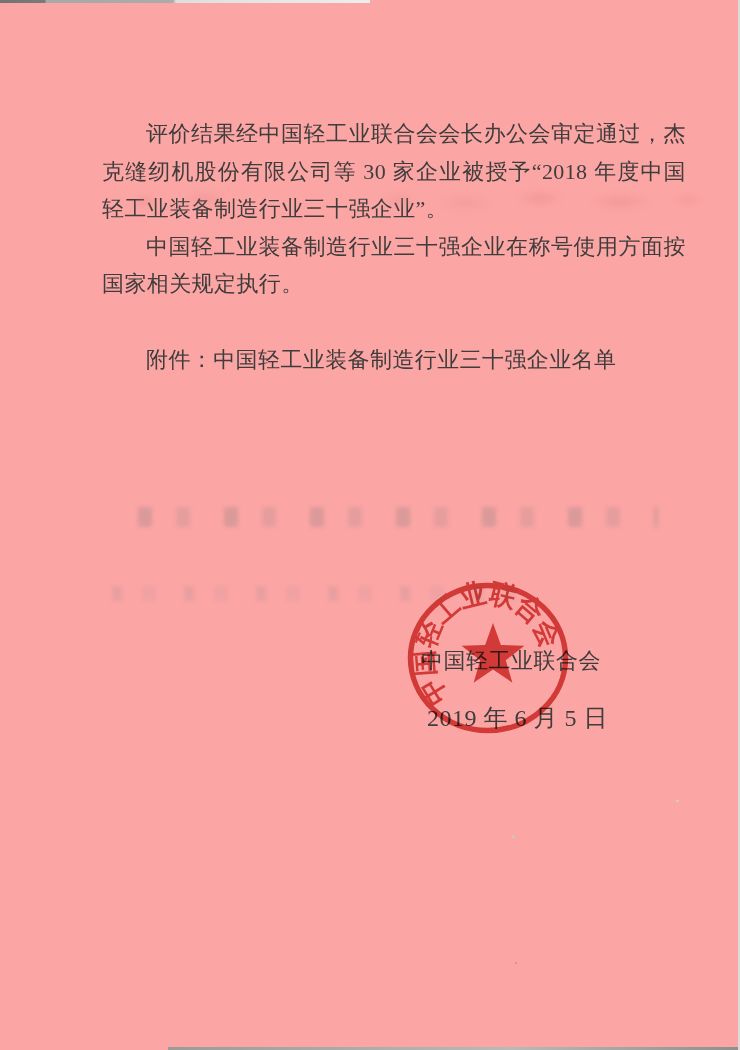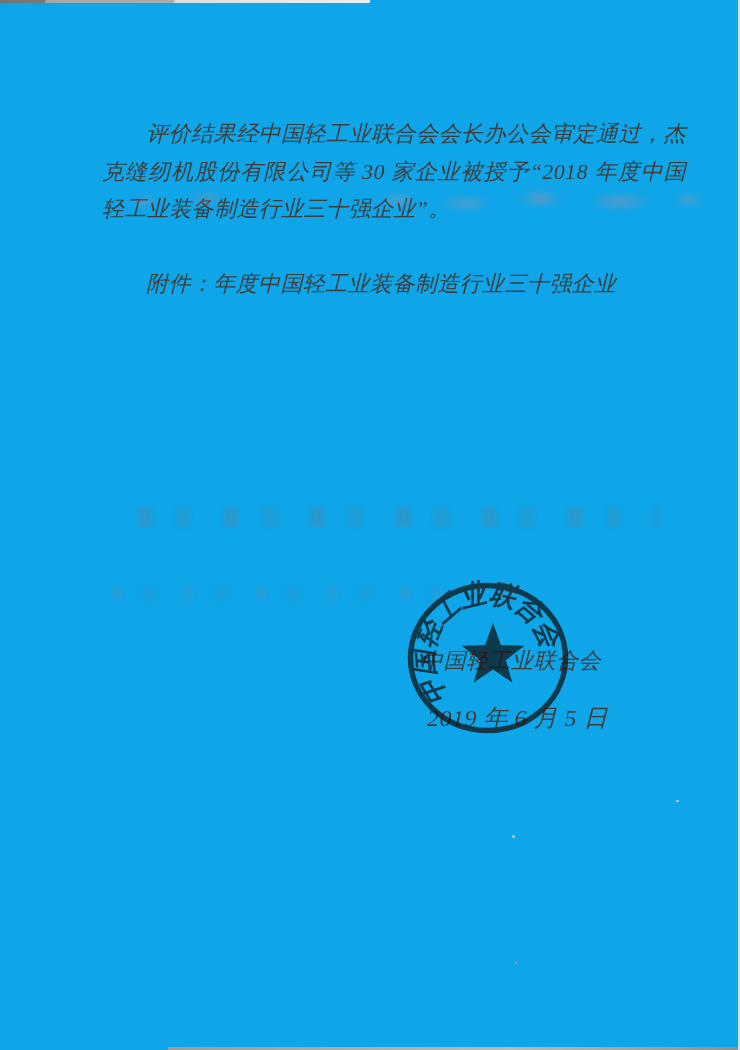--- a/index.html
+++ b/index.html
@@ -4,24 +4,23 @@
 <style>
   html, body {
     margin: 0;
     padding: 0;
     background: #ffffff;
   }
   .page {
     position: relative;
     width: 740px;
     height: 1050px;
-    background: #0ea5e9;
+    background: #fca5a5;
     overflow: hidden;
     font-family: "Liberation Serif", "DejaVu Serif", serif;
-    font-style: italic;
   }
 
   
   .scan-strip-top {
     position: absolute; top: 0; left: 0; height: 3px; width: 370px;
     background: linear-gradient(to right, #737373 0px, #7a7a7a 45px, #a8a8a8 46px, #ababab 173px, #dedede 176px, #eeeeee 370px);
   }
   .scan-strip-bottom {
     position: absolute; bottom: 0; left: 168px; right: 0; height: 3px;
     background: linear-gradient(to right, #9b9b9b, #b9b9b9 60%, #8f8f8f);
@@ -121,21 +120,22 @@
 <body>
 
 <div class="page">
 
   <div class="scan-strip-top"></div>
   <div class="scan-strip-bottom"></div>
   <div class="scan-strip-right"></div>
 
   <div class="doc-body">
     <p>评价结果经中国轻工业联合会会长办公会审定通过，杰克缝纫机股份有限公司等 30 家企业被授予“2018 年度中国轻工业装备制造行业三十强企业”。</p>
-    <p class="attachment">附件：年度中国轻工业装备制造行业三十强企业</p>
+    <p>中国轻工业装备制造行业三十强企业在称号使用方面按国家相关规定执行。</p>
+    <p class="attachment">附件：中国轻工业装备制造行业三十强企业名单</p>
   </div>
 
   <div class="bleed-pink"></div>
   <div class="bleed-gray-1"></div>
   <div class="bleed-gray-2"></div>
   <div class="speck speck-1"></div>
   <div class="speck speck-2"></div>
   <div class="speck speck-3"></div>
 
   <div class="sig-org">中国轻工业联合会</div>

